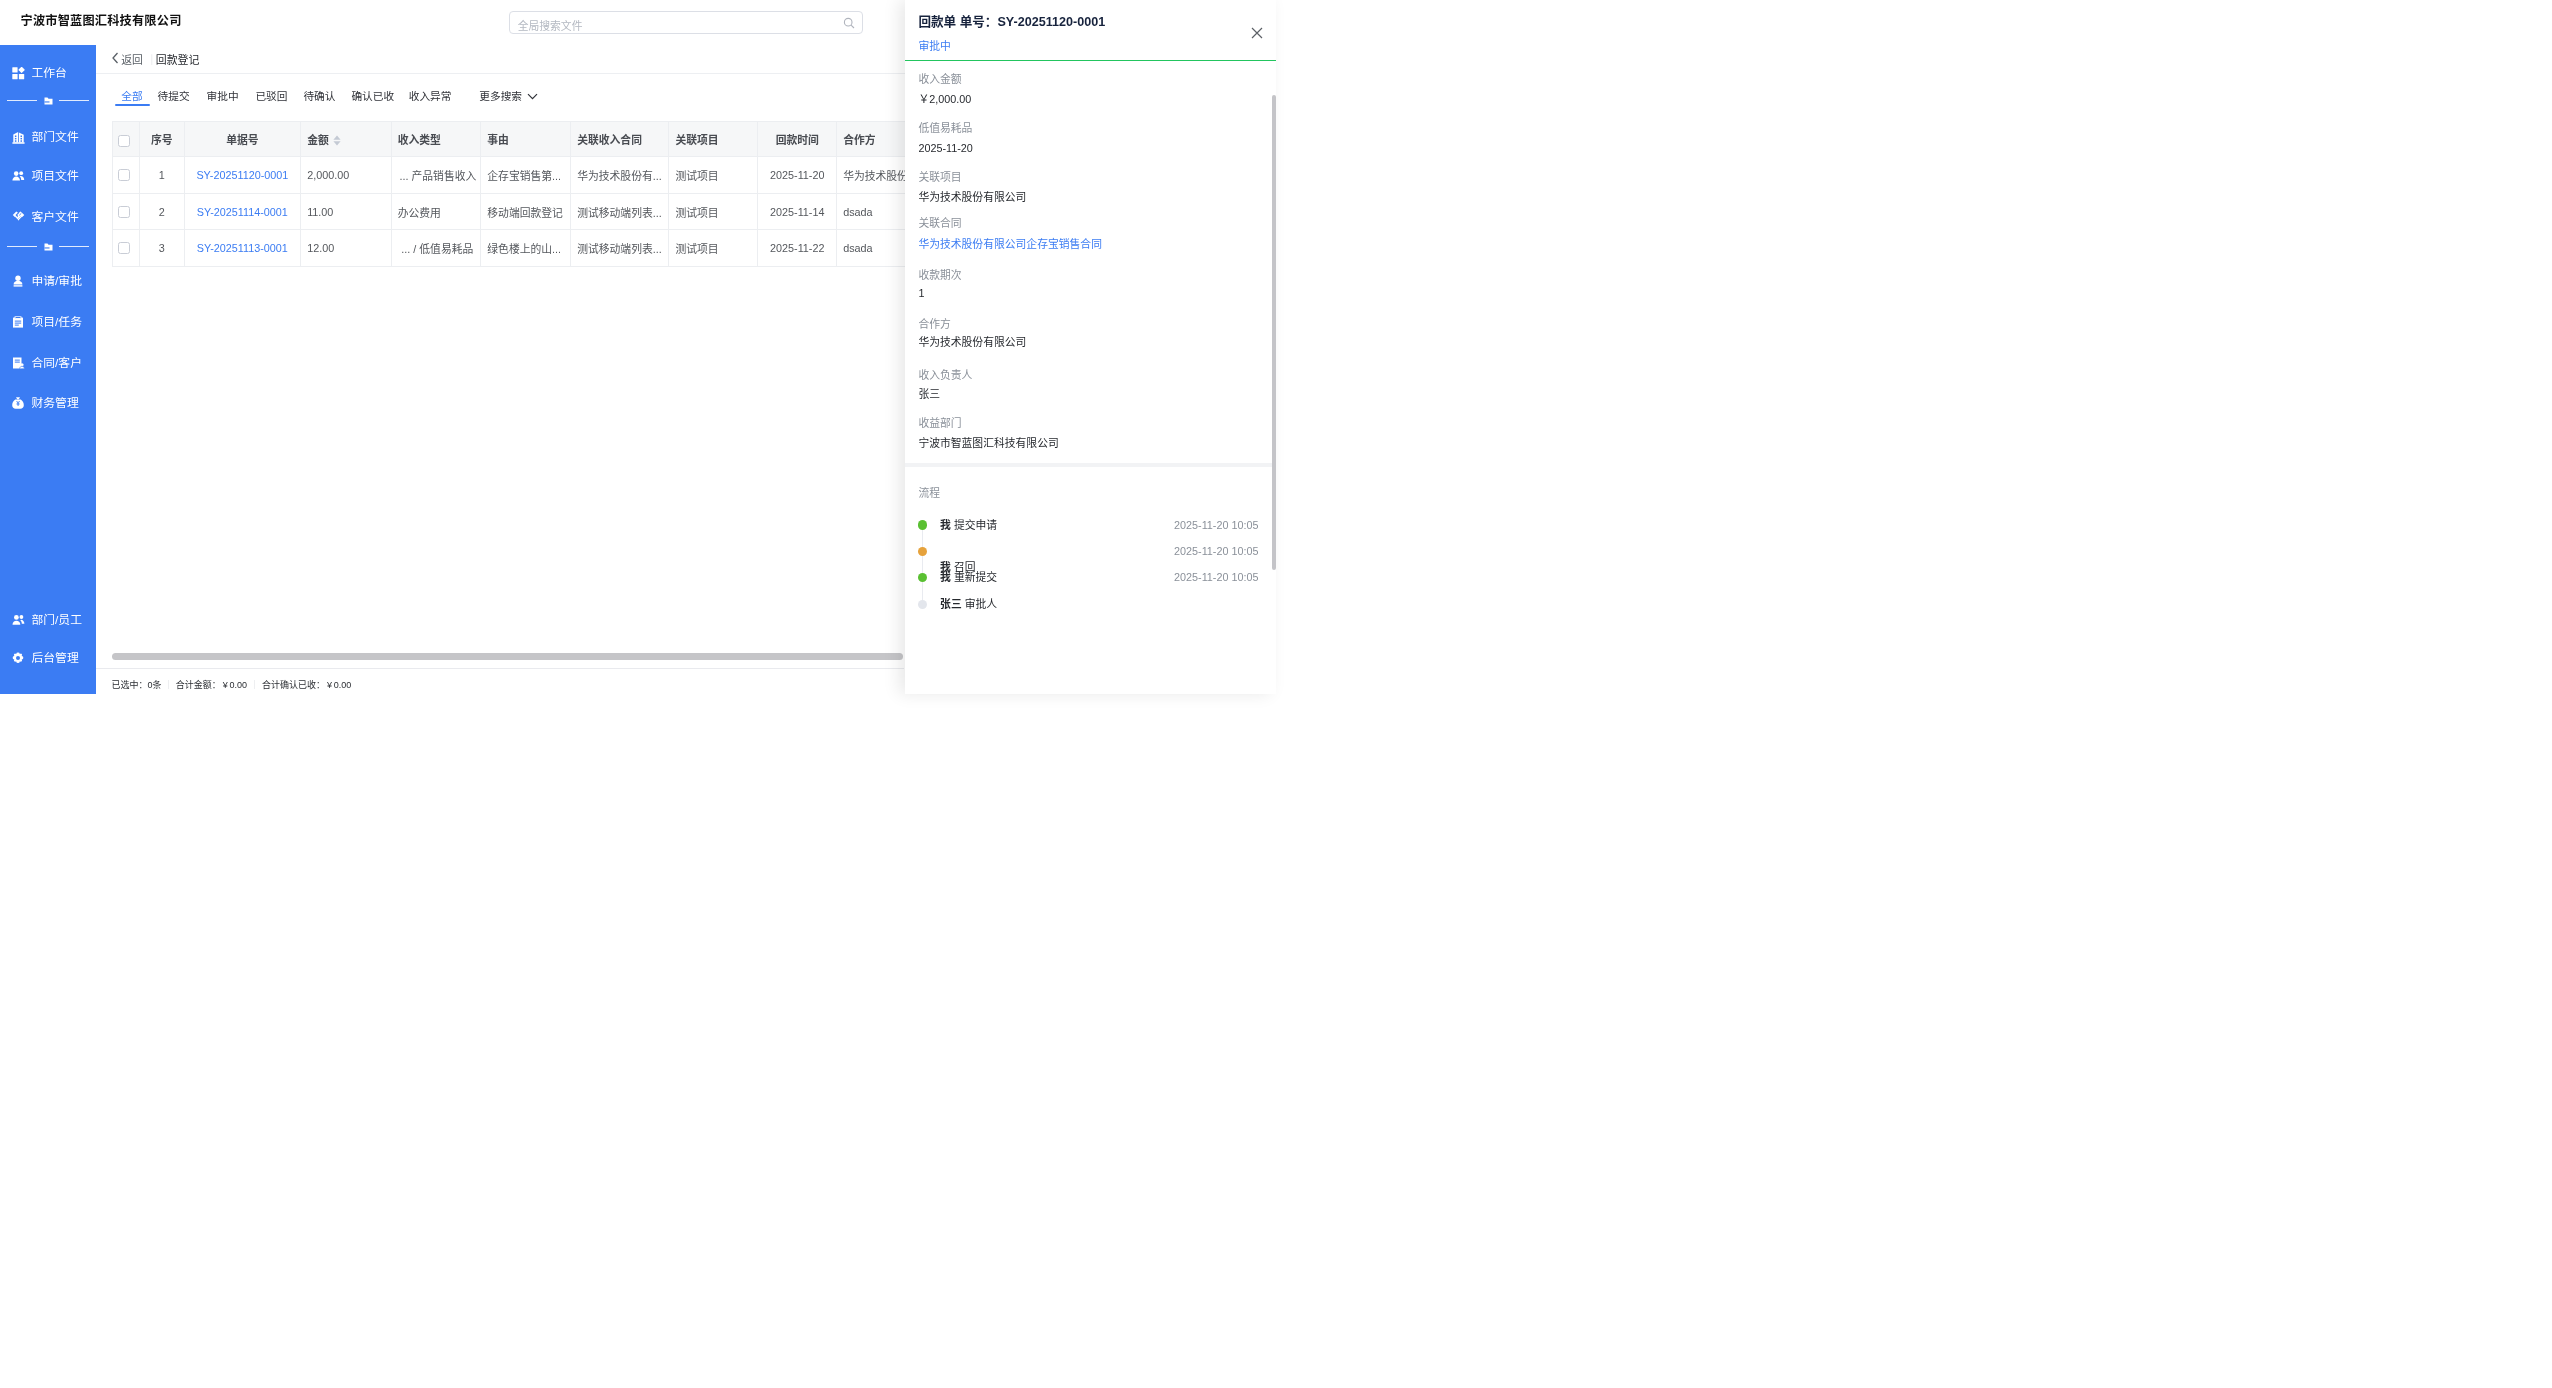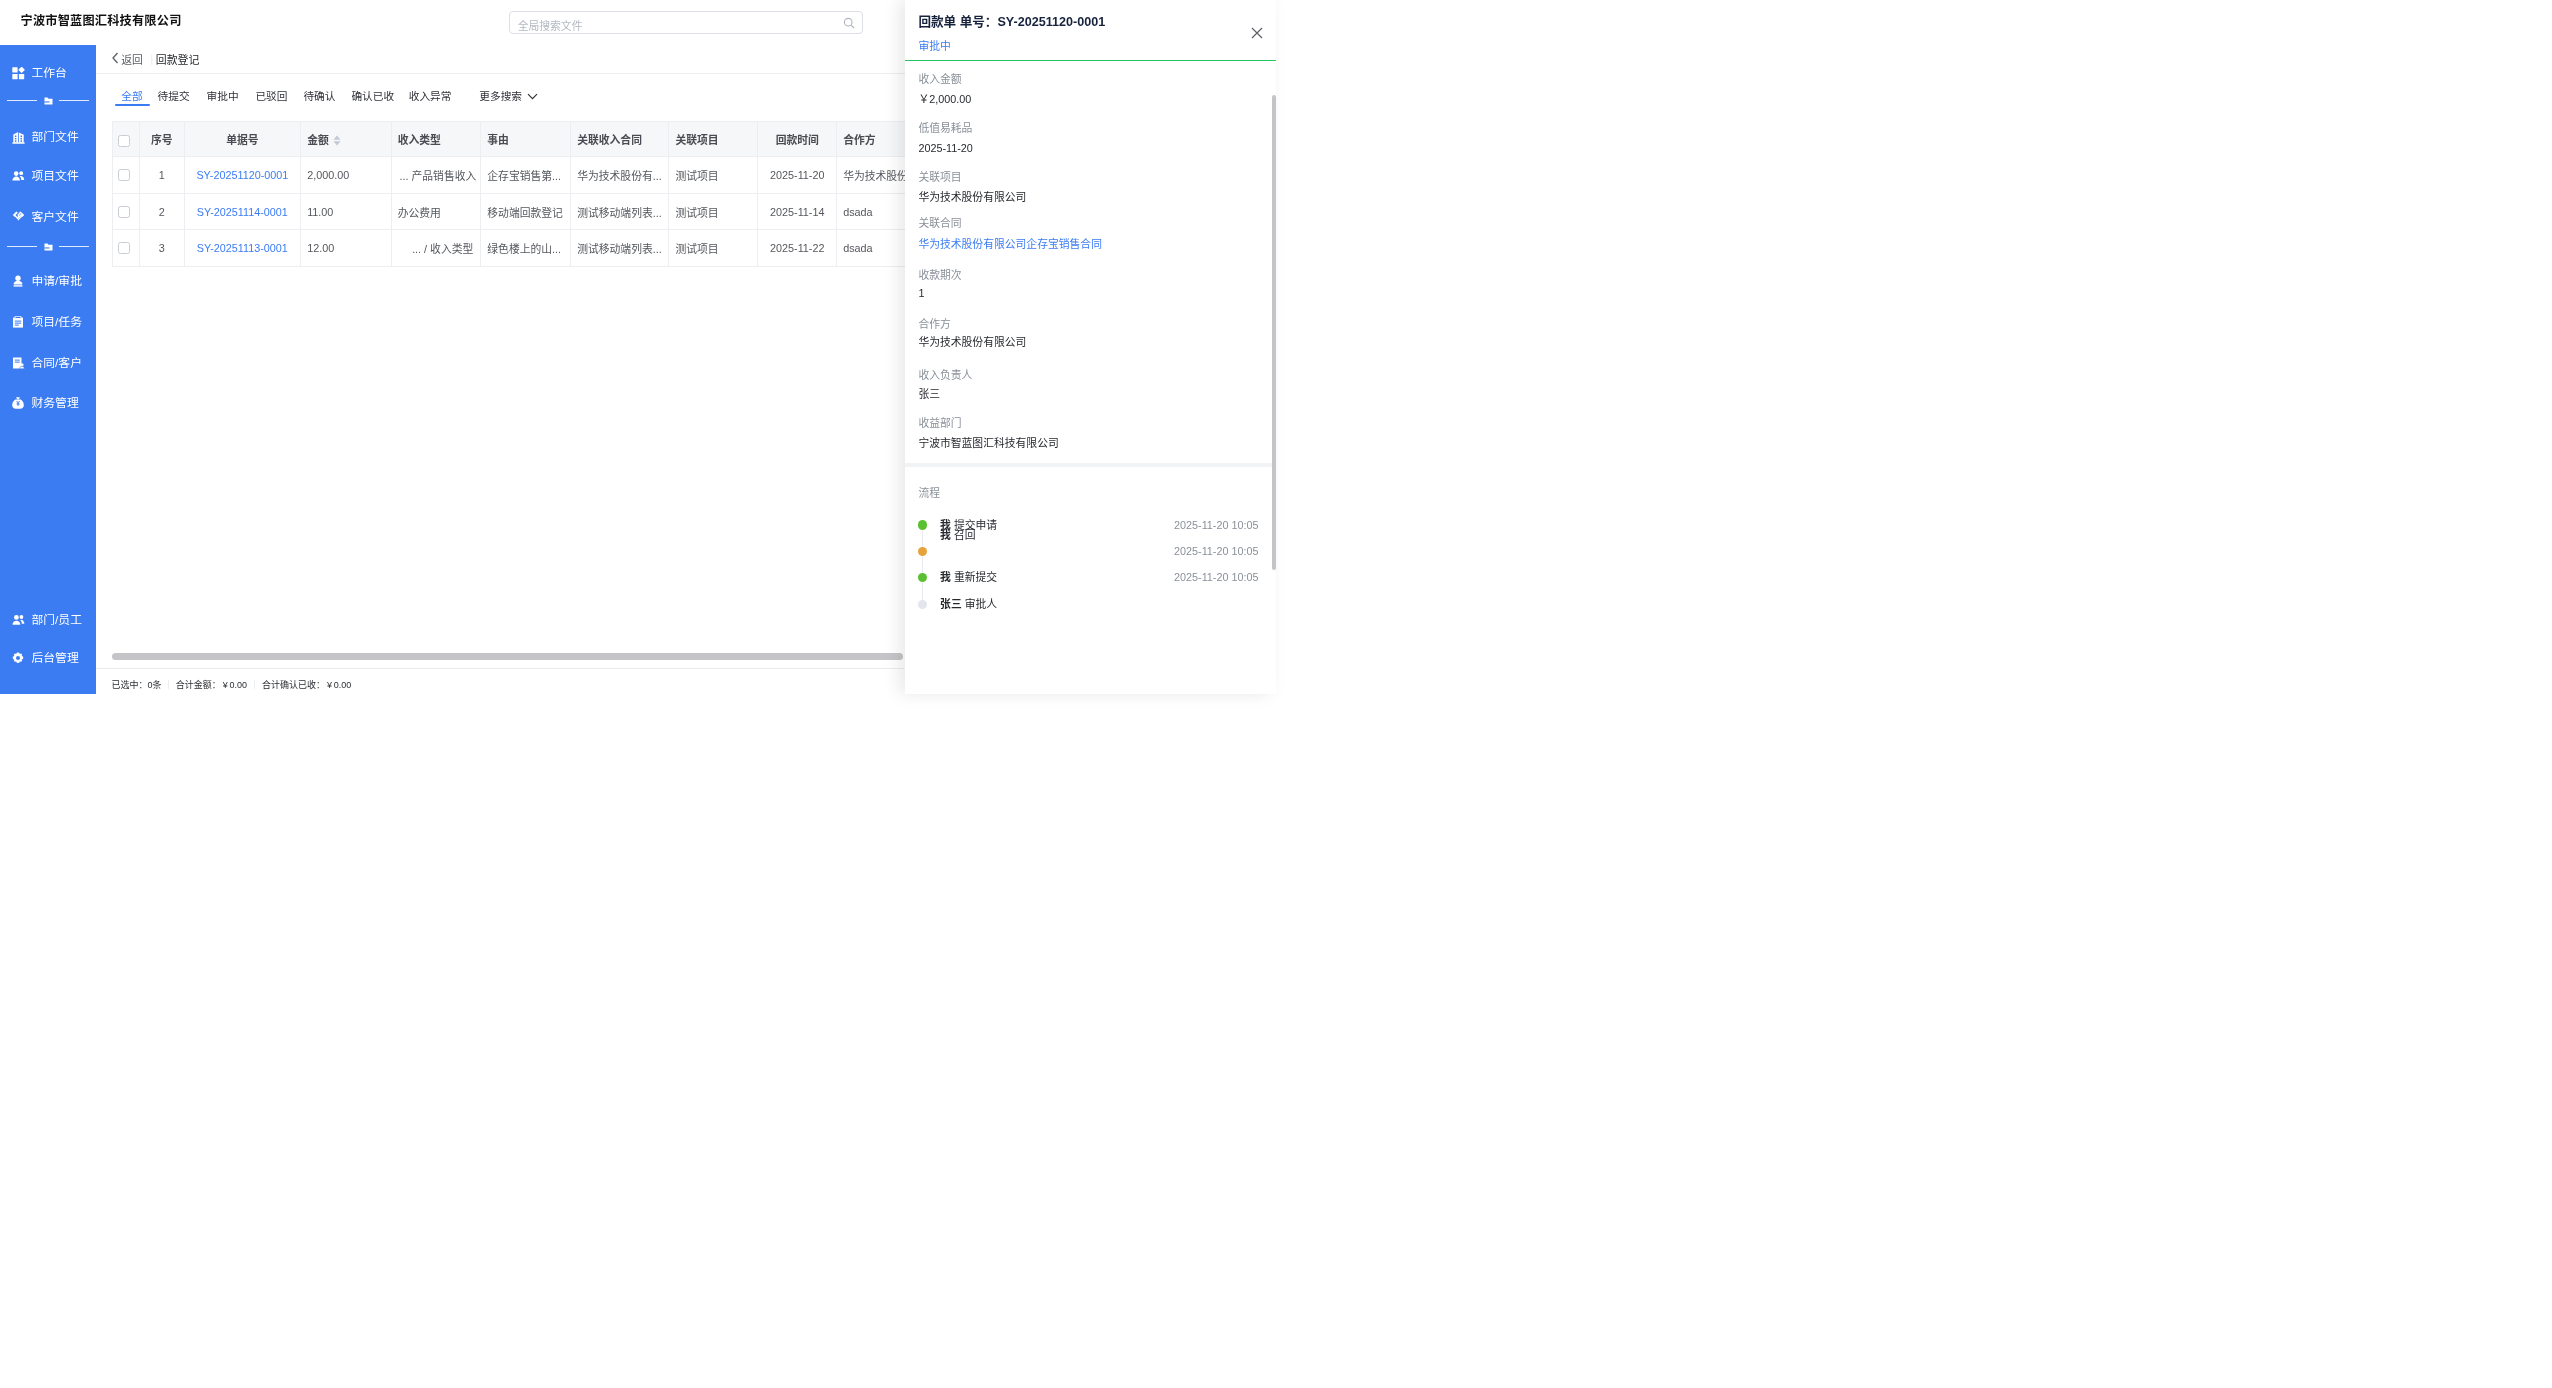--- a/index.html
+++ b/index.html
@@ -285,21 +285,21 @@
     <td class="c">2025-11-14</td>
     <td>dsada</td>
   </tr>
   <tr>
     <td>
           <div class="cb"></div>
         </td>
     <td class="c">3</td>
     <td class="c"><a class="lnk">SY-20251113-0001</a></td>
     <td>12.00</td>
-    <td class="r" style="padding-right:7px">... / 收入类型</td>
+    <td class="r" style="padding-right:7px">... / 低值易耗品</td>
     <td>绿色楼上的山...</td>
     <td>测试移动端列表...</td>
     <td>测试项目</td>
     <td class="c">2025-11-22</td>
     <td>dsada</td>
   </tr>
 </tbody>
   </table>
 
 <div class="hsb"></div>
@@ -334,21 +334,21 @@
   <div class="fv" style="top:435.8px">宁波市智蓝图汇科技有限公司</div>
 
   <div class="band"></div>
   <div class="fl" style="top:485.8px">流程</div>
 
   <div class="tline" style="top:525px;height:79.5px"></div>
   <div class="dot" style="top:520.3px;background:#5ac032"></div>
   <div class="trow" style="top:517.5px"><b>我</b> 提交申请</div>
   <div class="ttime" style="top:517.5px">2025-11-20 10:05</div>
   <div class="dot" style="top:546.8px;background:#e6a23c"></div>
-  <div class="trow" style="top:528px"><b>我</b> 召回</div>
+  <div class="trow" style="top:560px"><b>我</b> 召回</div>
   <div class="ttime" style="top:544px">2025-11-20 10:05</div>
   <div class="dot" style="top:572.9px;background:#5ac032"></div>
   <div class="trow" style="top:570.1px"><b>我</b> 重新提交</div>
   <div class="ttime" style="top:570.1px">2025-11-20 10:05</div>
   <div class="dot" style="top:599.8px;background:#e3e6ec"></div>
   <div class="trow" style="top:597px"><b>张三</b> 审批人</div>
 
   <div class="dsb"></div>
 </div>
 

